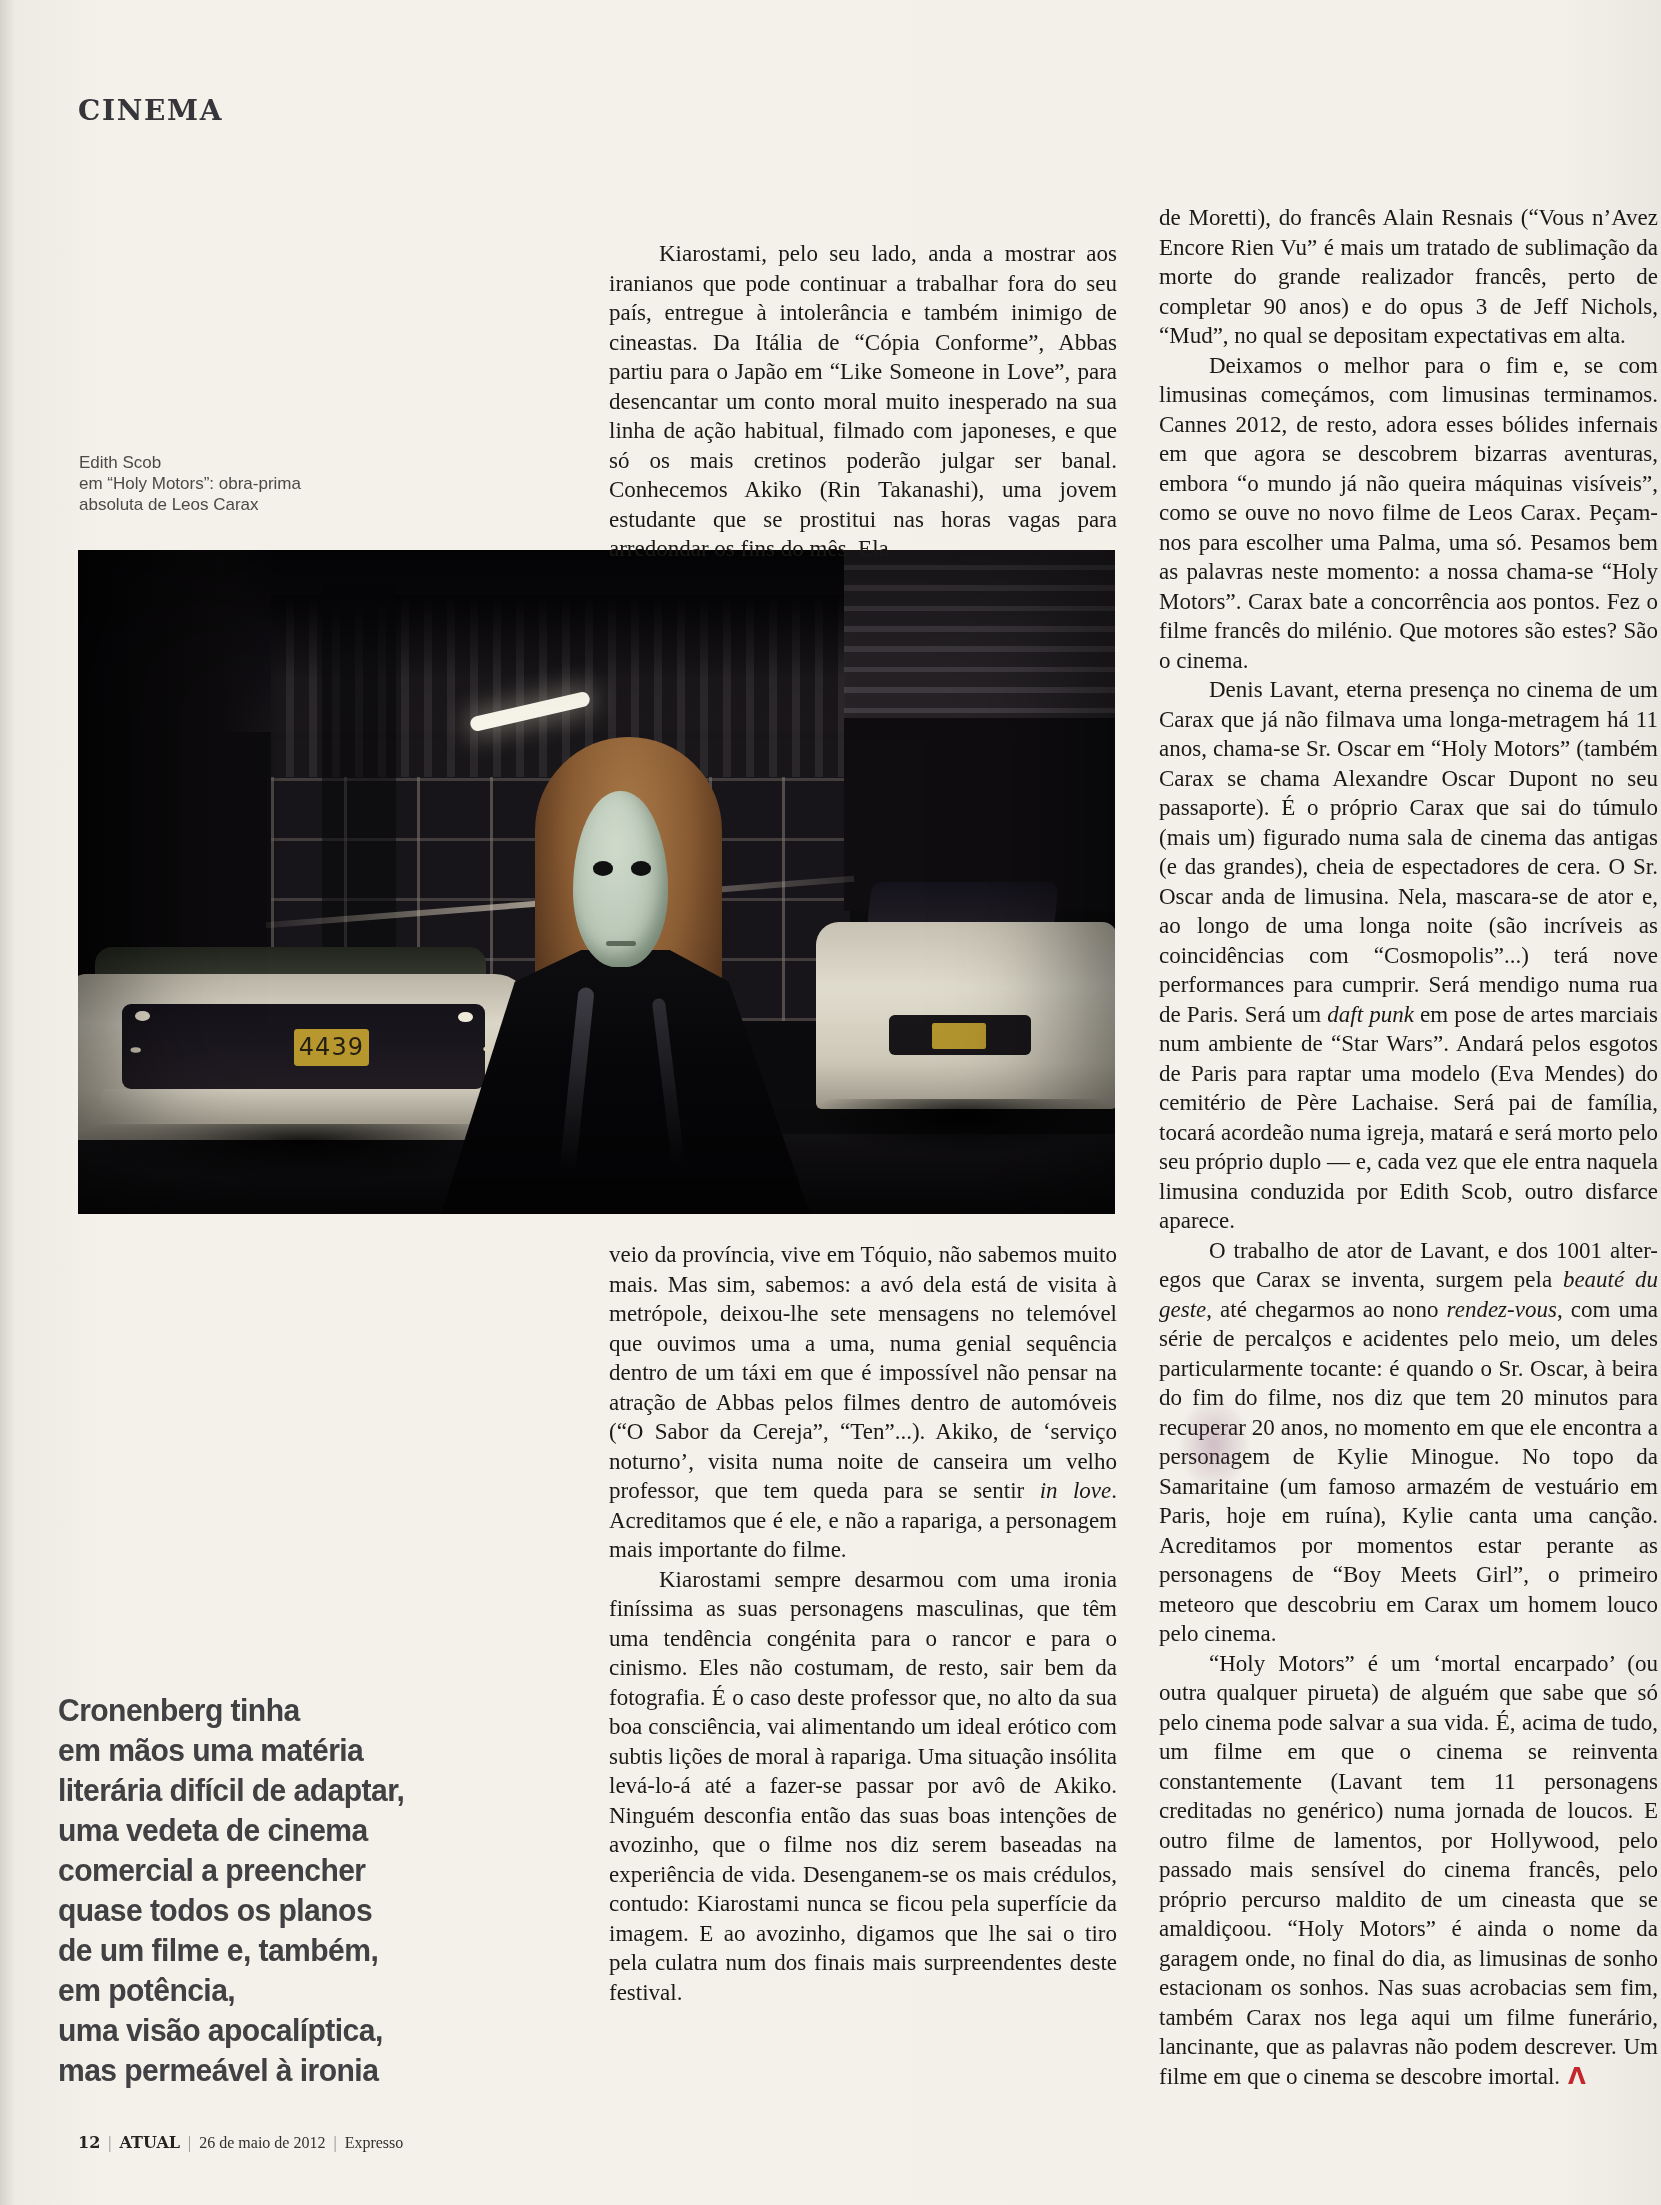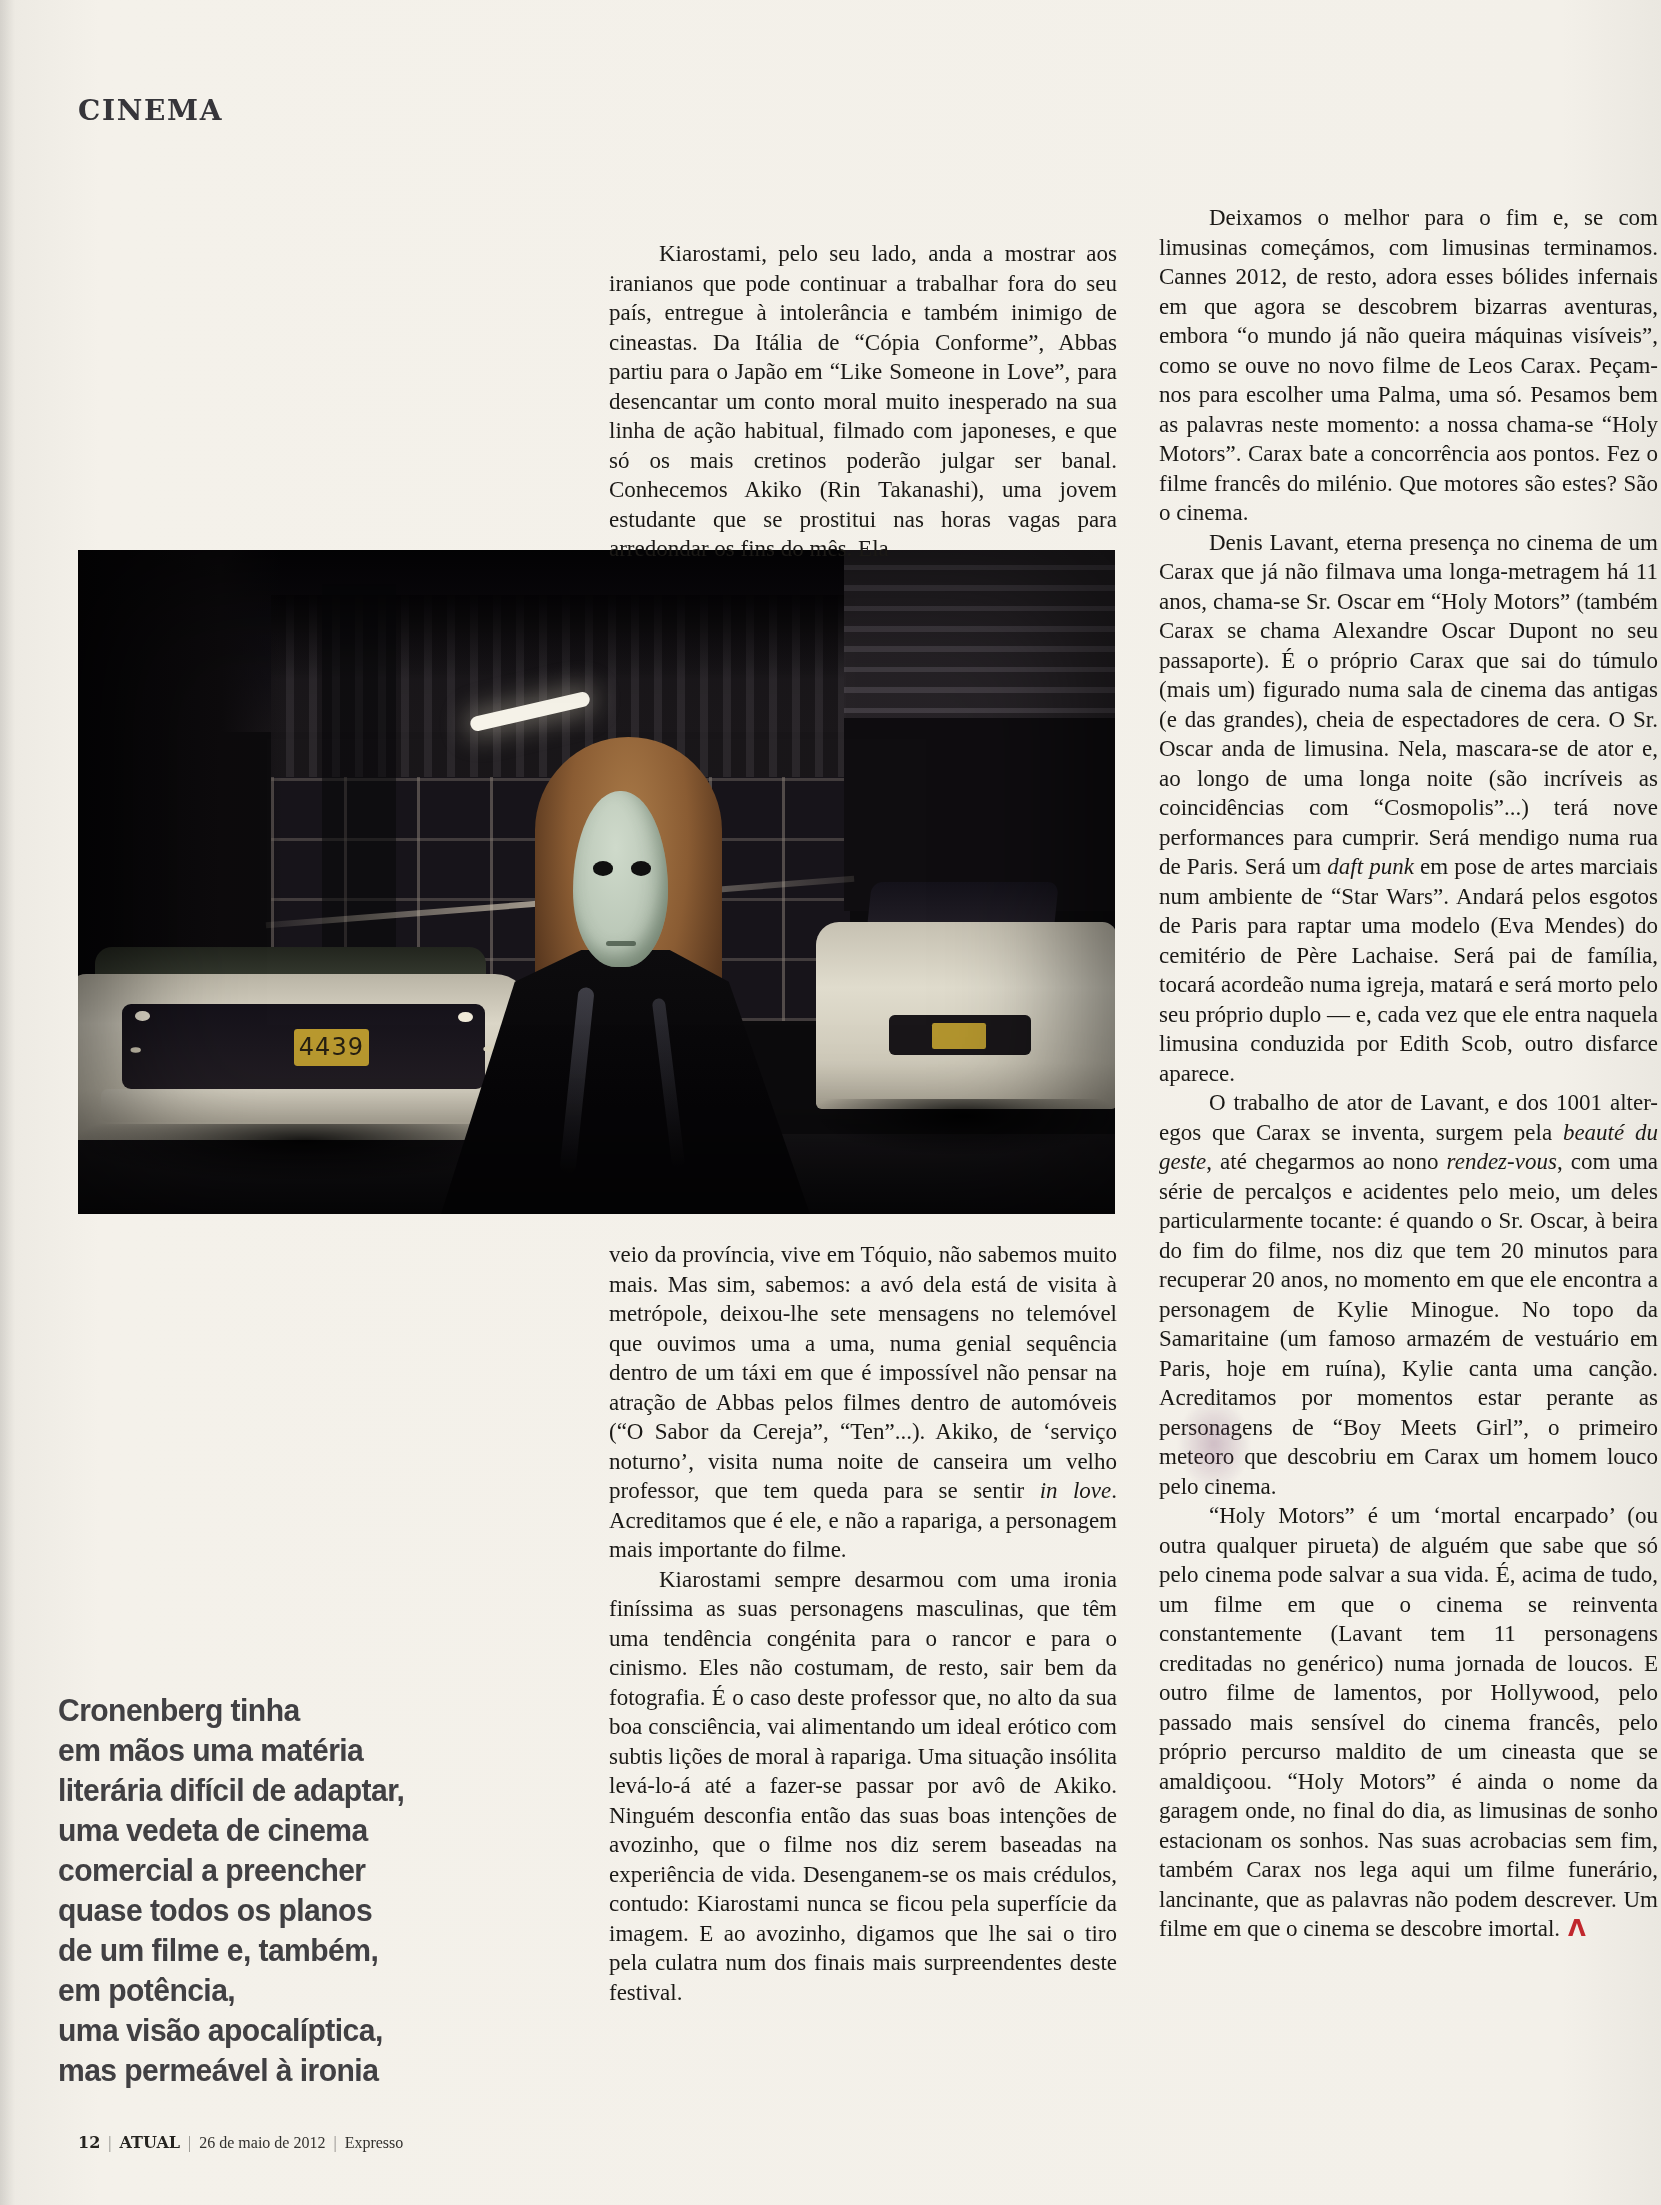--- a/index.html
+++ b/index.html
@@ -107,20 +107,23 @@
         background:radial-gradient(ellipse,rgba(115,60,105,.28),rgba(115,60,105,0) 70%);filter:blur(1.1px);}
 </style>
 </head>
 <body>
 
 <div class="page">
   <div class="scan-edge"></div>
 
   <div class="section-label">CINEMA</div>
 
+  <div class="caption">Edith Scob
+em “Holy Motors”: obra-prima
+absoluta de Leos Carax</div>
 
   <div class="photo">
     <div class="ph-ceiling"></div>
     <div class="ph-slats"></div>
     <div class="ph-slats-shade"></div>
     <div class="ph-grid"></div>
     <div class="ph-rightstripes"></div>
     <div class="ph-rightdark"></div>
     <div class="ph-leftdark"></div>
     <div class="ph-pillar"></div>
@@ -155,20 +158,21 @@
   </div>
 
   <div class="bodycol col-mid-top">
       <p class="indent">Kiarostami, pelo seu lado, anda a mostrar aos iranianos que pode continuar a trabalhar fora do seu país, entregue à intolerância e também inimigo de cineastas. Da Itália de “Cópia Conforme”, Abbas partiu para o Japão em “Like Someone in Love”, para desencantar um conto moral muito inesperado na sua linha de ação habitual, filmado com japoneses, e que só os mais cretinos poderão julgar ser banal. Conhecemos Akiko (Rin Takanashi), uma jovem estudante que se prostitui nas horas vagas para arredondar os fins do mês. Ela</p>
     </div>
   <div class="bodycol col-mid-bottom">
       <p class="">veio da província, vive em Tóquio, não sabemos muito mais. Mas sim, sabemos: a avó dela está de visita à metrópole, deixou-lhe sete mensagens no telemóvel que ouvimos uma a uma, numa genial sequência dentro de um táxi em que é impossível não pensar na atração de Abbas pelos filmes dentro de automóveis (“O Sabor da Cereja”, “Ten”...). Akiko, de ‘serviço noturno’, visita numa noite de canseira um velho professor, que tem queda para se sentir <em>in love</em>. Acreditamos que é ele, e não a rapariga, a personagem mais importante do filme.</p>
       <p class="indent">Kiarostami sempre desarmou com uma ironia finíssima as suas personagens masculinas, que têm uma tendência congénita para o rancor e para o cinismo. Eles não costumam, de resto, sair bem da fotografia. É o caso deste professor que, no alto da sua boa consciência, vai alimentando um ideal erótico com subtis lições de moral à rapariga. Uma situação insólita levá-lo-á até a fazer-se passar por avô de Akiko. Ninguém desconfia então das suas boas intenções de avozinho, que o filme nos diz serem baseadas na experiência de vida. Desenganem-se os mais crédulos, contudo: Kiarostami nunca se ficou pela superfície da imagem. E ao avozinho, digamos que lhe sai o tiro pela culatra num dos finais mais surpreendentes deste festival.</p>
     </div>
   <div class="bodycol col-right">
+      <p class="">de Moretti), do francês Alain Resnais (“Vous n’Avez Encore Rien Vu” é mais um tratado de sublimação da morte do grande realizador francês, perto de completar 90 anos) e do opus 3 de Jeff Nichols, “Mud”, no qual se depositam expectativas em alta.</p>
       <p class="indent">Deixamos o melhor para o fim e, se com limusinas começámos, com limusinas terminamos. Cannes 2012, de resto, adora esses bólides infernais em que agora se descobrem bizarras aventuras, embora “o mundo já não queira máquinas visíveis”, como se ouve no novo filme de Leos Carax. Peçam-nos para escolher uma Palma, uma só. Pesamos bem as palavras neste momento: a nossa chama-se “Holy Motors”. Carax bate a concorrência aos pontos. Fez o filme francês do milénio. Que motores são estes? São o cinema.</p>
       <p class="indent">Denis Lavant, eterna presença no cinema de um Carax que já não filmava uma longa-metragem há 11 anos, chama-se Sr. Oscar em “Holy Motors” (também Carax se chama Alexandre Oscar Dupont no seu passaporte). É o próprio Carax que sai do túmulo (mais um) figurado numa sala de cinema das antigas (e das grandes), cheia de espectadores de cera. O Sr. Oscar anda de limusina. Nela, mascara-se de ator e, ao longo de uma longa noite (são incríveis as coincidências com “Cosmopolis”...) terá nove performances para cumprir. Será mendigo numa rua de Paris. Será um <em>daft punk</em> em pose de artes marciais num ambiente de “Star Wars”. Andará pelos esgotos de Paris para raptar uma modelo (Eva Mendes) do cemitério de Père Lachaise. Será pai de família, tocará acordeão numa igreja, matará e será morto pelo seu próprio duplo — e, cada vez que ele entra naquela limusina conduzida por Edith Scob, outro disfarce aparece.</p>
       <p class="indent">O trabalho de ator de Lavant, e dos 1001 alter-egos que Carax se inventa, surgem pela <em>beauté du geste</em>, até chegarmos ao nono <em>rendez-vous</em>, com uma série de percalços e acidentes pelo meio, um deles particularmente tocante: é quando o Sr. Oscar, à beira do fim do filme, nos diz que tem 20 minutos para recuperar 20 anos, no momento em que ele encontra a personagem de Kylie Minogue. No topo da Samaritaine (um famoso armazém de vestuário em Paris, hoje em ruína), Kylie canta uma canção. Acreditamos por momentos estar perante as personagens de “Boy Meets Girl”, o primeiro meteoro que descobriu em Carax um homem louco pelo cinema.</p>
       <p class="indent">“Holy Motors” é um ‘mortal encarpado’ (ou outra qualquer pirueta) de alguém que sabe que só pelo cinema pode salvar a sua vida. É, acima de tudo, um filme em que o cinema se reinventa constantemente (Lavant tem 11 personagens creditadas no genérico) numa jornada de loucos. E outro filme de lamentos, por Hollywood, pelo passado mais sensível do cinema francês, pelo próprio percurso maldito de um cineasta que se amaldiçoou. “Holy Motors” é ainda o nome da garagem onde, no final do dia, as limusinas de sonho estacionam os sonhos. Nas suas acrobacias sem fim, também Carax nos lega aqui um filme funerário, lancinante, que as palavras não podem descrever. Um filme em que o cinema se descobre imortal.<span class="endmark">Λ</span></p>
     </div>
 
   <div class="pull-quote">Cronenberg tinha
 em mãos uma matéria
 literária difícil de adaptar,
 uma vedeta de cinema

